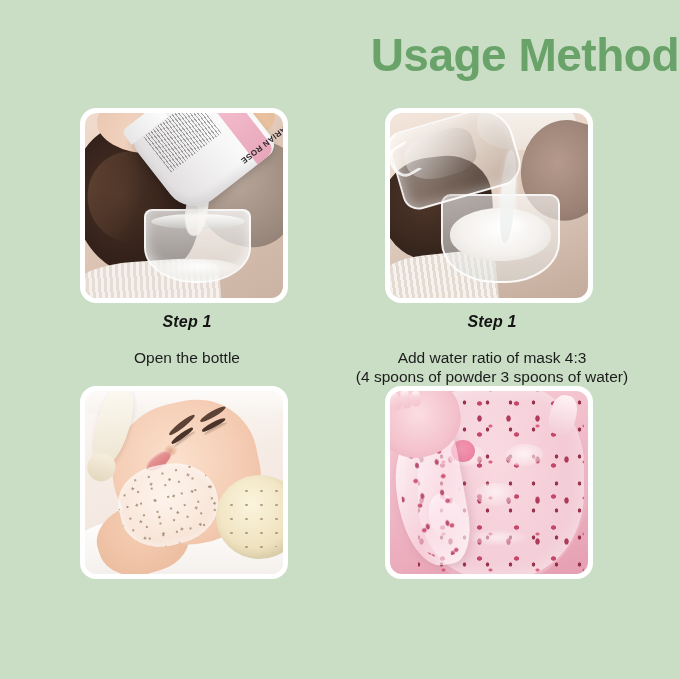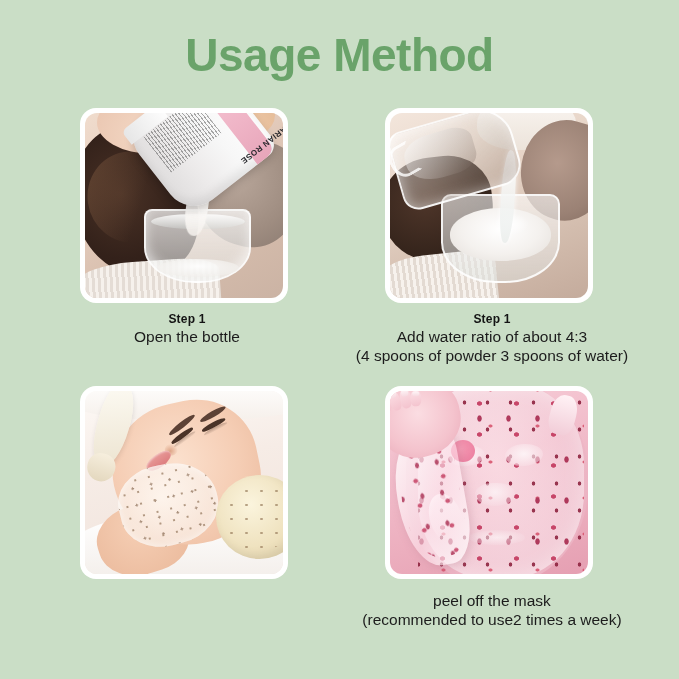--- a/index.html
+++ b/index.html
@@ -7,21 +7,21 @@
   body {
     background:#cadec6;
     font-family:"Liberation Sans", sans-serif;
     color:#1a1a1a;
     position:relative;
   }
 
   
   .title {
     position:absolute; top:32px; left:0; width:679px;
-    text-align:center;
+    text-align:right;
     font-size:46px;
     font-weight:bold;
     color:#6aa36a;
     letter-spacing:-0.5px;
     line-height:1.0;
   }
 
   
   .grid {
     position:absolute; top:108px; left:0; width:679px;
@@ -52,28 +52,29 @@
 
   
   .caption {
     position:absolute; left:-14px; width:338px;
     text-align:center;
   }
   .row.top .caption { top:204px; }
   .row.bottom .caption { top:205px; }
 
   .step-label {
-    font-size:12px;
+    font-size:16px;
     font-weight:bold;
+    font-style:italic;
     color:#141414;
     line-height:1.25;
     letter-spacing:0.2px;
   }
   .desc {
-    margin-top:0;
+    margin-top:16px;
     font-size:15.5px;
     line-height:1.24;
     color:#1c1c1c;
   }
   .desc .l { display:block; white-space:nowrap; }
 
   
   .p1 { background:linear-gradient(150deg,#f0dccd 0%,#e7cfc0 30%,#d8bfae 60%,#cbb3a4 100%); }
   .p1 .hair {
     position:absolute; left:-6%; top:6%; width:62%; height:82%;
@@ -475,21 +476,21 @@
           <div class="splash"></div>
           <div class="stream"></div>
           <div class="pitcher">
             <div class="handle"></div>
           </div>
         </div>
       </div>
       <div class="caption">
         <div class="step-label">Step 1</div>
         <div class="desc">
-          <span class="l">Add water ratio of about 4:3</span>
+          <span class="l">Add water ratio of mask 4:3</span>
           <span class="l">(4 spoons of powder 3 spoons of water)</span>
         </div>
       </div>
     </div>
   </div>
 
   <div class="row bottom">
 
     <div class="cell left">
       <div class="frame">
@@ -535,20 +536,16 @@
             <div class="finger f3">
                 <div class="nail"></div>
               </div>
             <div class="finger f4">
                 <div class="nail"></div>
               </div>
           </div>
         </div>
       </div>
       <div class="caption">
-        <div class="desc">
-          <span class="l">peel off the mask</span>
-          <span class="l">(recommended to use2 times a week)</span>
-        </div>
       </div>
     </div>
   </div>
 </div>
 
 </body></html>

